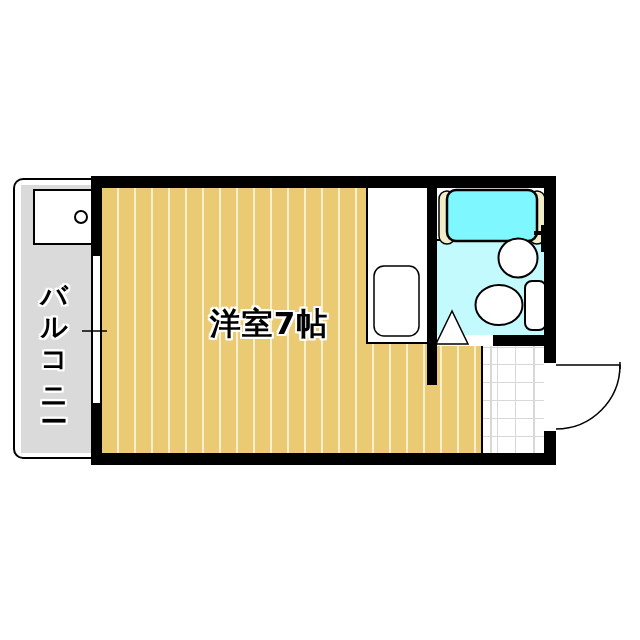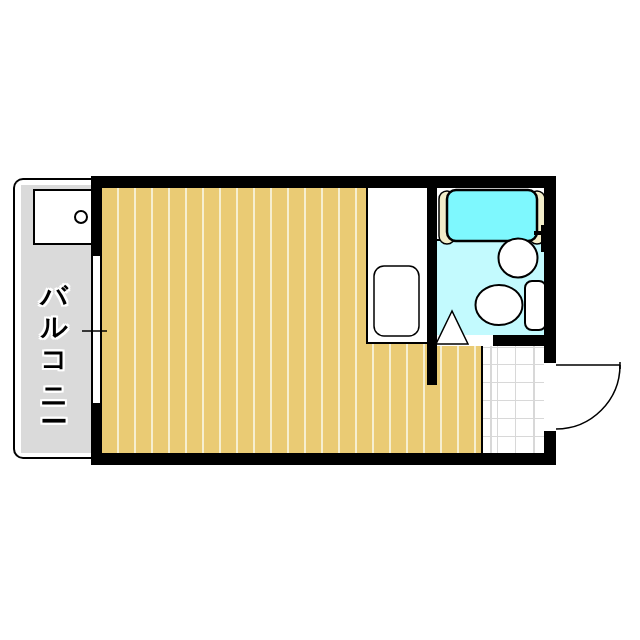--- a/index.html
+++ b/index.html
@@ -106,15 +106,16 @@
 
   <div class="abs wall wall-top"></div>
   <div class="abs wall wall-bottom"></div>
   <div class="abs wall wall-left-upper"></div>
   <div class="abs wall wall-left-lower"></div>
   <div class="abs wall wall-right-upper"></div>
   <div class="abs wall wall-right-lower"></div>
   <div class="abs wall wall-bath-left"></div>
   <div class="abs wall wall-bath-bottom"></div>
 
+  <div class="abs room-label main-room-label">洋室7帖</div>
   <div class="abs room-label balcony-label">バルコニー</div>
 
 </div>
 
 </body></html>

